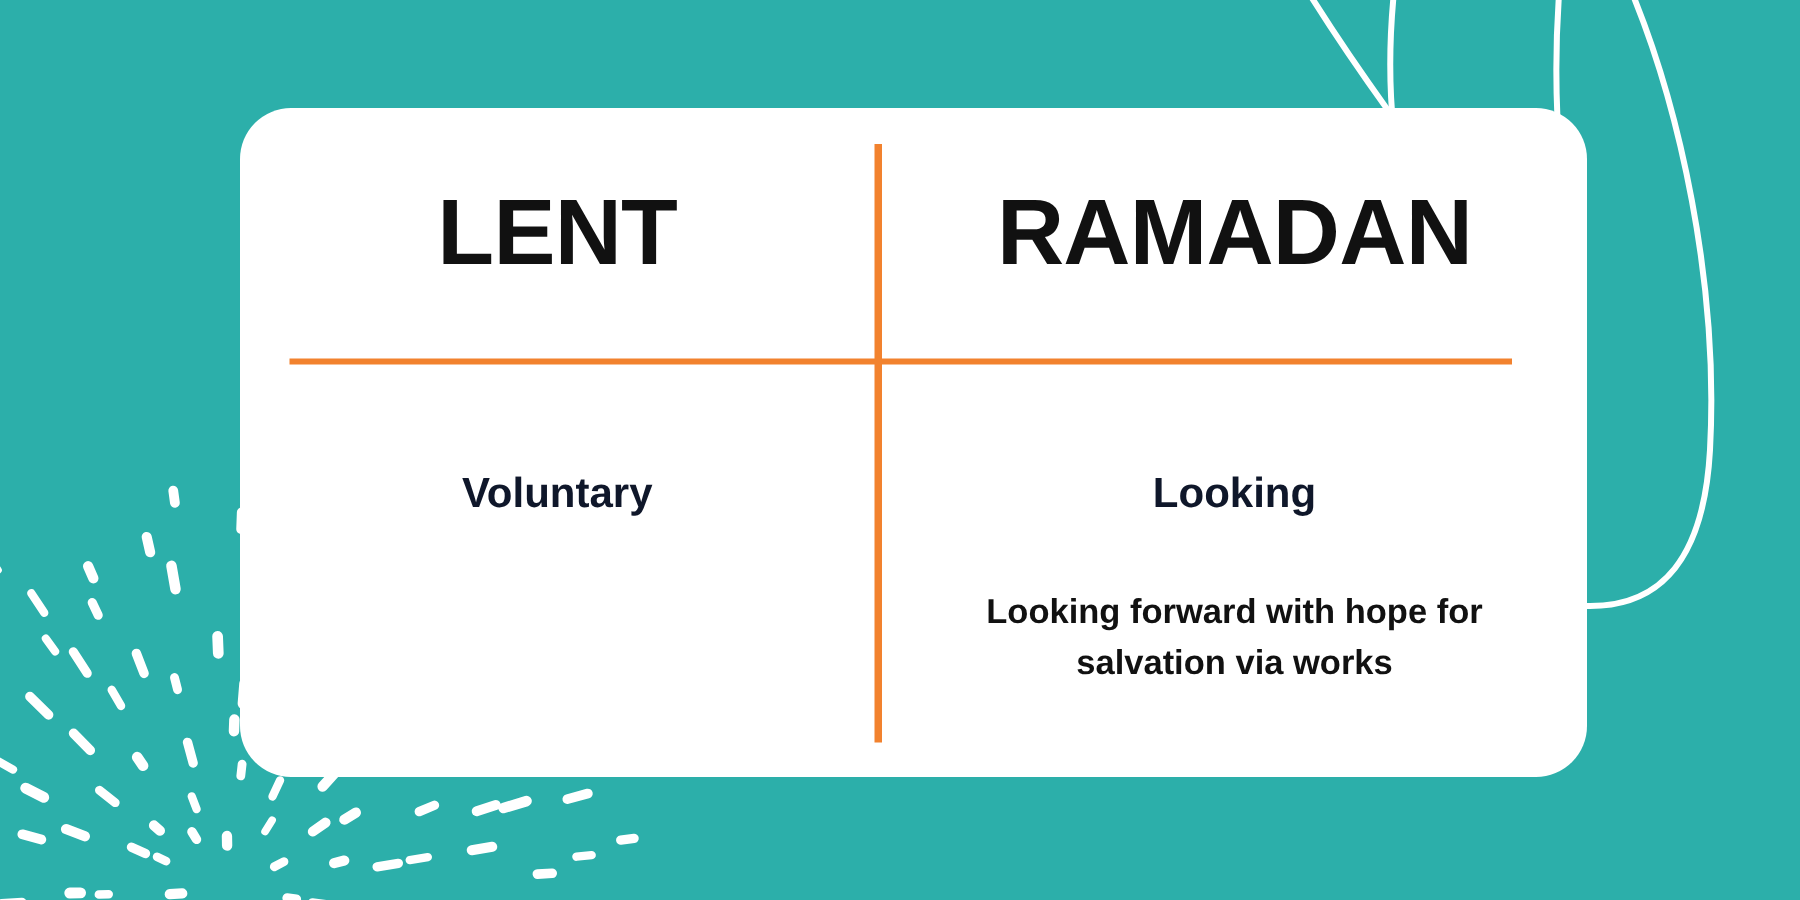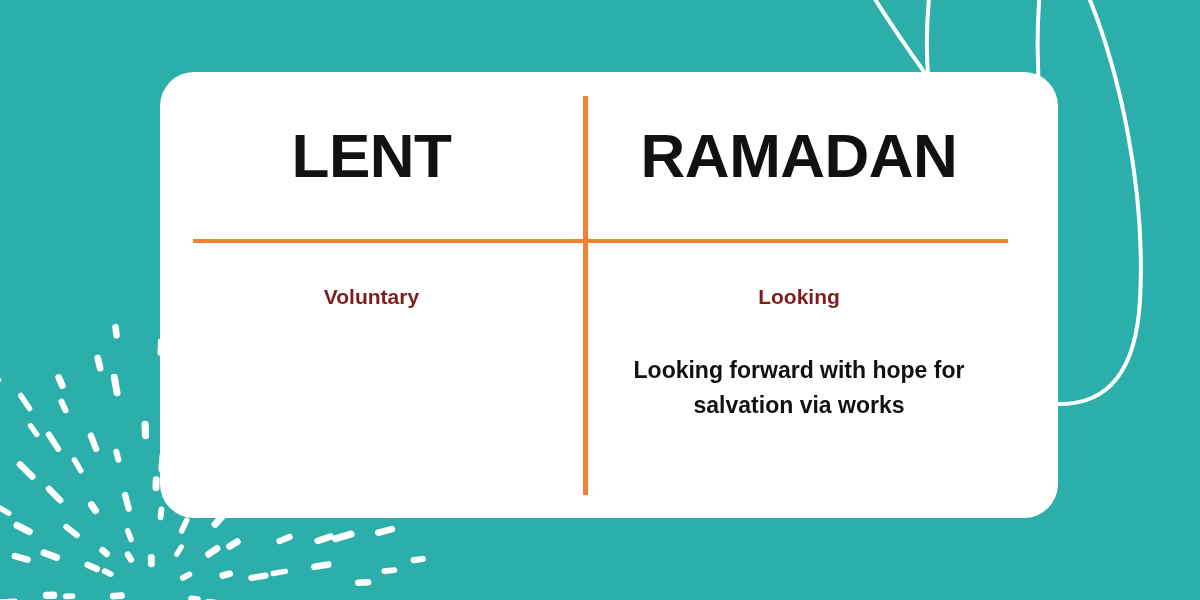--- a/index.html
+++ b/index.html
@@ -66,23 +66,24 @@
 
   .col {
     position: absolute;
     top: 72px;
     height: 446px;
     z-index: 5;
     display: flex;
     flex-direction: column;
     align-items: center;
     box-sizing: border-box;
+    gap: 28px;
   }
   .col-left  { left: 160px;  width: 423px; }
-  .col-right { left: 564px;  width: 470px; }
+  .col-right { left: 588px;  width: 470px; }
 
   .col-title {
     font-size: 62px;
     font-weight: 700;
     letter-spacing: -0.5px;
     color: #111111;
     line-height: 1;
     margin: 0;
     height: 167px;
     display: flex;
@@ -92,23 +93,23 @@
   }
 
   .col-body {
     display: flex;
     flex-direction: column;
     align-items: center;
     padding-top: 45px;
   }
 
   .col-tag {
-    font-size: 21px;
+    font-size: 28px;
     font-weight: 700;
-    color: #7f1d1d;
+    color: #0f172a;
     line-height: 1.2;
     margin: 0;
     text-align: center;
   }
 
   .col-desc {
     font-size: 23px;
     font-weight: 700;
     color: #111111;
     line-height: 1.5;

